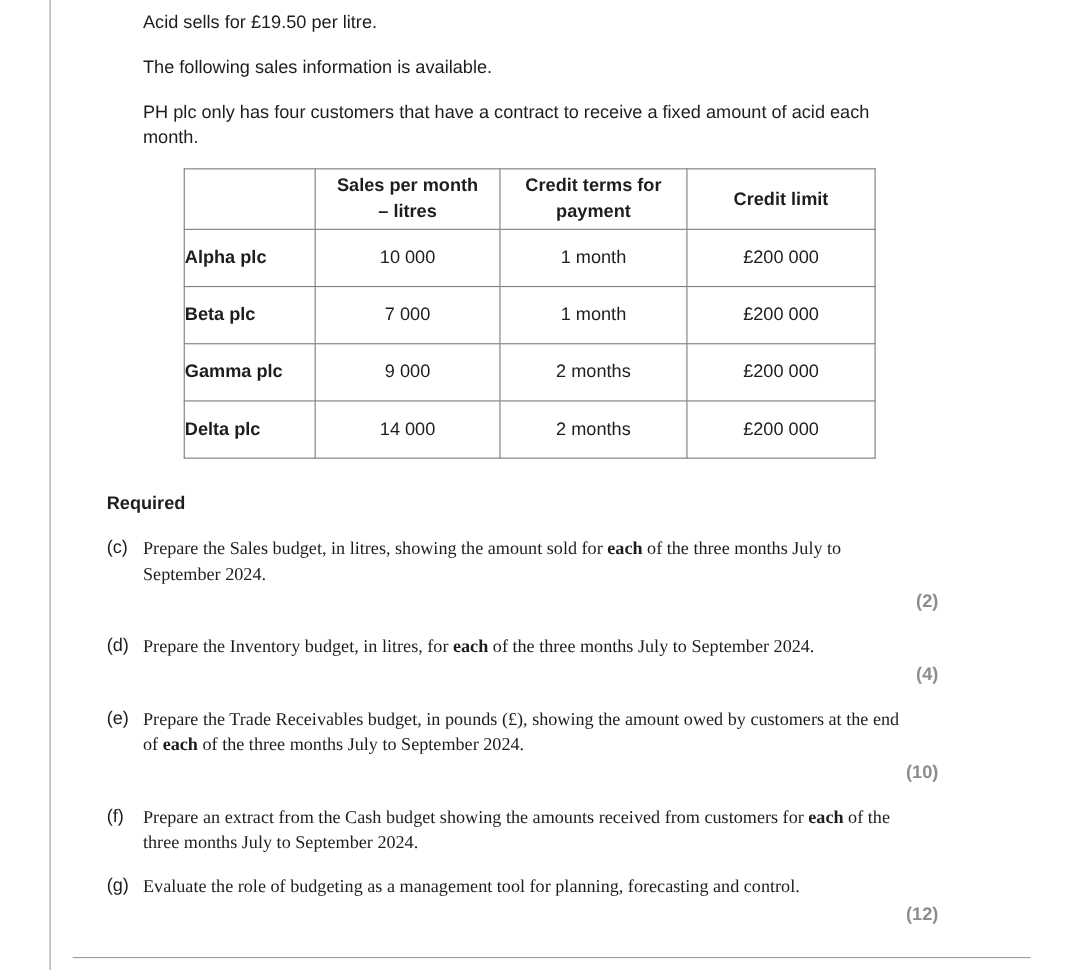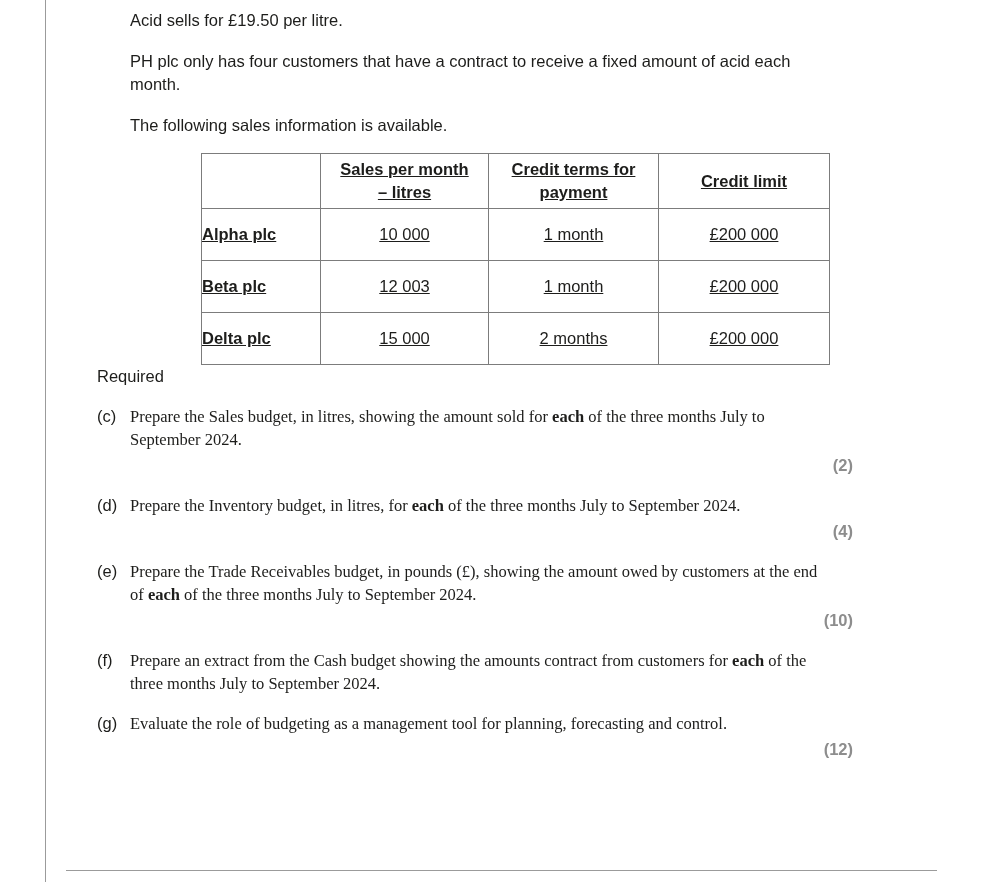--- a/index.html
+++ b/index.html
@@ -37,22 +37,21 @@
 
   .para {
     margin: 0 0 0 33px;
     width: 690px;
   }
   .para + .para { margin-top: 18px; }
 
   table.sales {
     border-collapse: collapse;
     table-layout: fixed;
-    margin: 16px 0 0 104px;
-    text-decoration: underline;
+    margin: 16px 0 0 70px;
   }
   table.sales th, table.sales td {
     border: 1px solid #7c7c7c;
     font-size: 16.5px;
     line-height: 23px;
     box-sizing: border-box;
   }
   td.blank-cell { border: none; background: transparent; }
   th.colhead {
     height: 55px;
@@ -70,22 +69,22 @@
     vertical-align: middle;
   }
   td.val {
     text-align: center;
     vertical-align: middle;
     height: 46px;
     padding: 14px 4px;
   }
 
   .required-heading {
-    font-weight: normal;
-    margin: 0 0 0 0;
+    font-weight: bold;
+    margin: 30px 0 0 0;
   }
 
   .req-item {
     display: flex;
     align-items: flex-start;
     margin: 17px 0 0 0;
   }
   .req-id { flex: 0 0 33px; width: 33px; }
   .req-text { width: 690px; font-family: Liberation Serif, serif; }
   .req-text strong { font-weight: bold; }
@@ -100,22 +99,22 @@
 </head>
 <body>
 
 <div class="page">
   <div class="left-rule"></div>
   <div class="bottom-rule"></div>
 
   <div class="content">
 
     <p class="para">Acid sells for £19.50 per litre.</p>
+    <p class="para">The following sales information is available.</p>
     <p class="para">PH plc only has four customers that have a contract to receive a fixed amount of acid each month.</p>
-    <p class="para">The following sales information is available.</p>
 
     <table class="sales">
       <colgroup>
         <col style="width:119px">
         <col style="width:168px">
         <col style="width:170px">
         <col style="width:171px">
       </colgroup>
       <thead>
         <tr>
@@ -135,27 +134,33 @@
       </thead>
       <tbody>
         <tr>
           <td class="rowname">Alpha plc</td>
           <td class="val">10 000</td>
           <td class="val">1 month</td>
           <td class="val">£200 000</td>
         </tr>
         <tr>
           <td class="rowname">Beta plc</td>
-          <td class="val">12 003</td>
+          <td class="val">7 000</td>
           <td class="val">1 month</td>
           <td class="val">£200 000</td>
         </tr>
         <tr>
+          <td class="rowname">Gamma plc</td>
+          <td class="val">9 000</td>
+          <td class="val">2 months</td>
+          <td class="val">£200 000</td>
+        </tr>
+        <tr>
           <td class="rowname">Delta plc</td>
-          <td class="val">15 000</td>
+          <td class="val">14 000</td>
           <td class="val">2 months</td>
           <td class="val">£200 000</td>
         </tr>
       </tbody>
     </table>
 
     <div class="required-heading">Required</div>
 
     <div class="req-item">
       <span class="req-id">(c)</span>
@@ -177,21 +182,21 @@
       <span class="req-id">(e)</span>
       <div class="req-text">
         <span>Prepare the Trade Receivables budget, in pounds (£), showing the amount owed by customers at the end of </span><strong>each</strong><span> of the three months July to September 2024.</span>
       </div>
     </div>
     <div class="req-marks">(10)</div>
 
     <div class="req-item">
       <span class="req-id">(f)</span>
       <div class="req-text">
-        <span>Prepare an extract from the Cash budget showing the amounts contract from customers for </span><strong>each</strong><span> of the three months July to September 2024.</span>
+        <span>Prepare an extract from the Cash budget showing the amounts received from customers for </span><strong>each</strong><span> of the three months July to September 2024.</span>
       </div>
     </div>
 
     <div class="req-item">
       <span class="req-id">(g)</span>
       <div class="req-text">
         <span>Evaluate the role of budgeting as a management tool for planning, forecasting and control.</span><strong></strong><span></span>
       </div>
     </div>
     <div class="req-marks">(12)</div>

